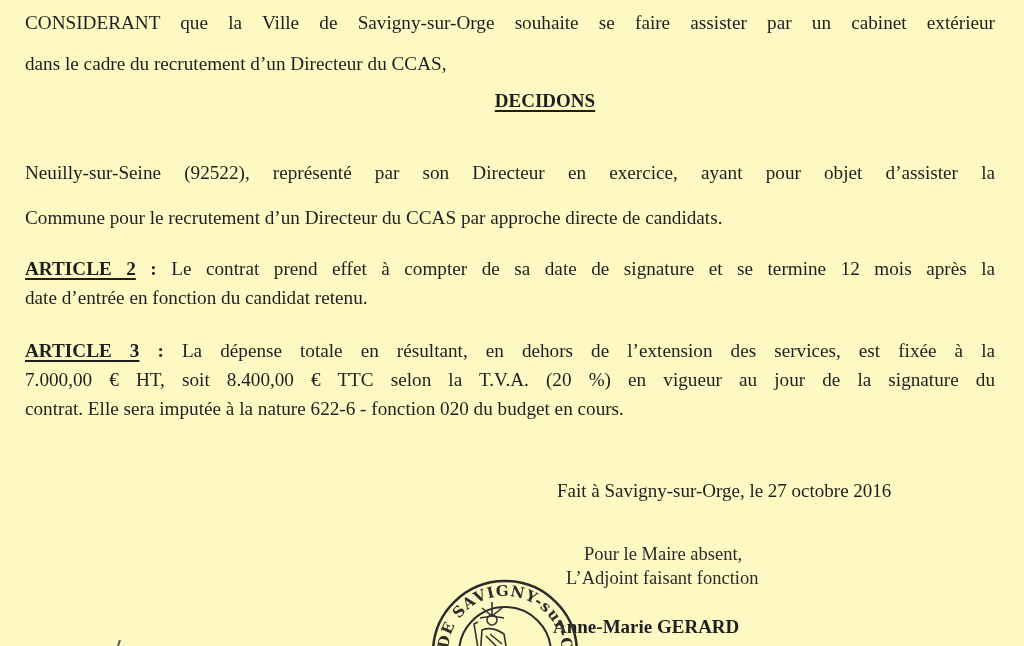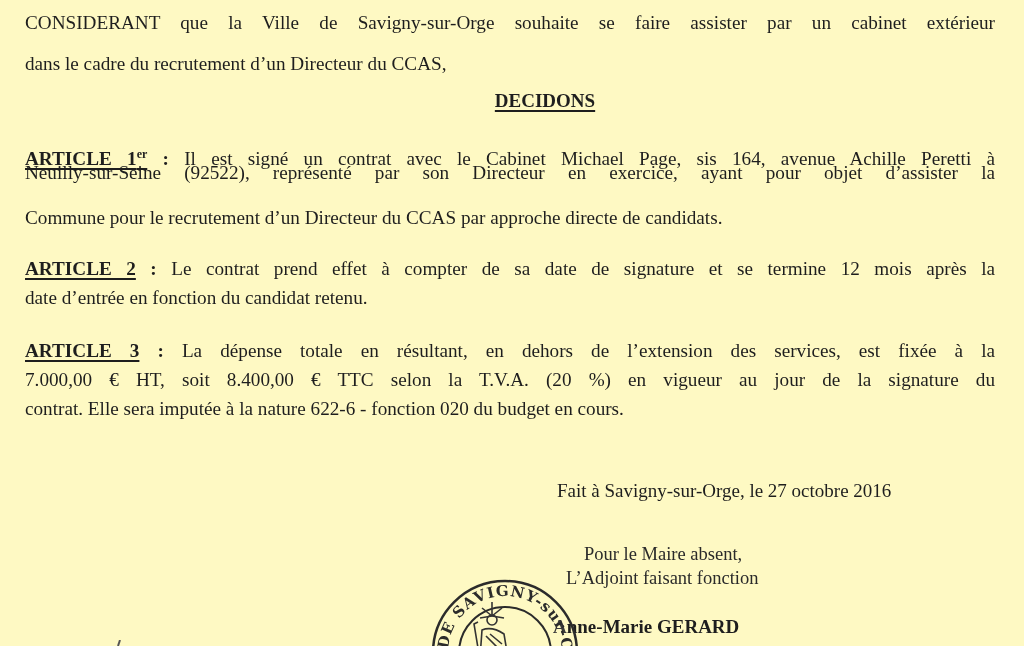--- a/index.html
+++ b/index.html
@@ -95,23 +95,20 @@
 </head>
 <body>
 
 <div class="page">
 
   <div class="line justify" style="top:12px;">CONSIDERANT que la Ville de Savigny-sur-Orge souhaite se faire assister par un cabinet extérieur</div>
   <div class="line" style="top:53px;">dans le cadre du recrutement d’un Directeur du CCAS,</div>
 
   <div class="heading" style="top:90px;margin-left:24px;">DECIDONS</div>
 
-  <div class="line justify" style="top:148px;">
-    <span class="article-label"><span>ARTICLE 1</span><sup class="sup">er</sup></span><span class="article-colon"> :</span><span> Il est signé un contrat avec le Cabinet Michael Page, sis 164, avenue Achille Peretti à</span>
-  </div>
   <div class="line justify" style="top:162px;">Neuilly-sur-Seine (92522), représenté par son Directeur en exercice, ayant pour objet d’assister la</div>
   <div class="line" style="top:207px;">Commune pour le recrutement d’un Directeur du CCAS par approche directe de candidats.</div>
 
   <div class="line justify" style="top:258px;">
     <span class="article-label">ARTICLE 2</span><span class="article-colon"> :</span><span> Le contrat prend effet à compter de sa date de signature et se termine 12 mois après la</span>
   </div>
   <div class="line" style="top:287px;">date d’entrée en fonction du candidat retenu.</div>
 
   <div class="line justify" style="top:340px;">
     <span class="article-label">ARTICLE 3</span><span class="article-colon"> :</span><span> La dépense totale en résultant, en dehors de l’extension des services, est fixée à la</span>

